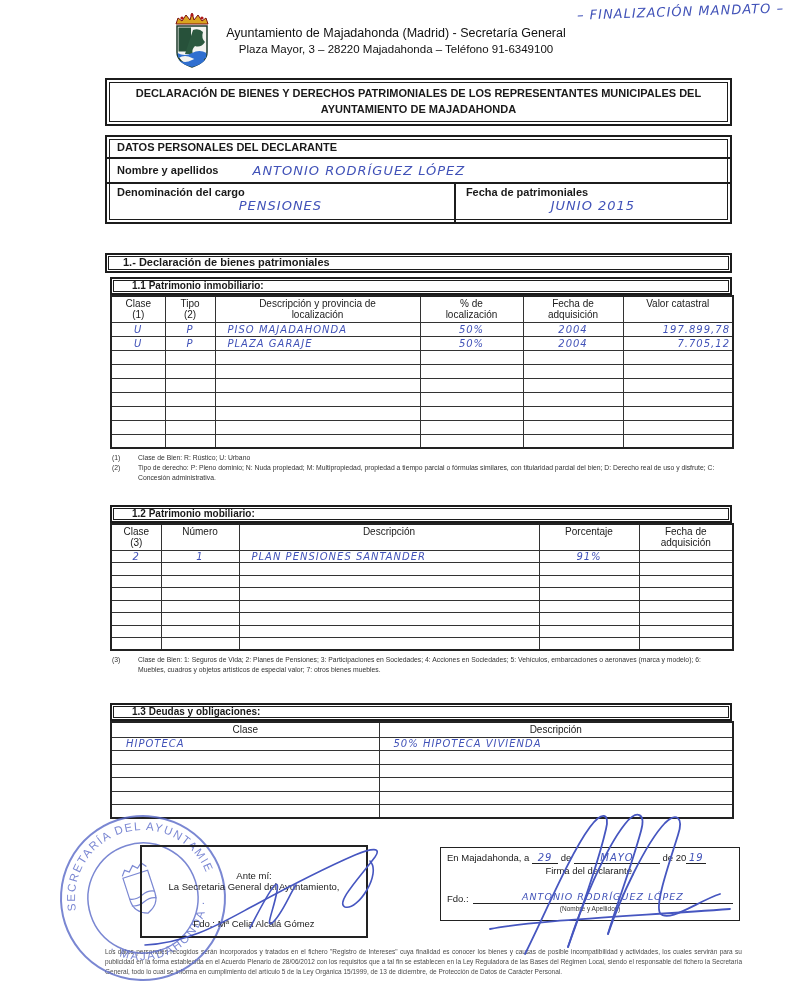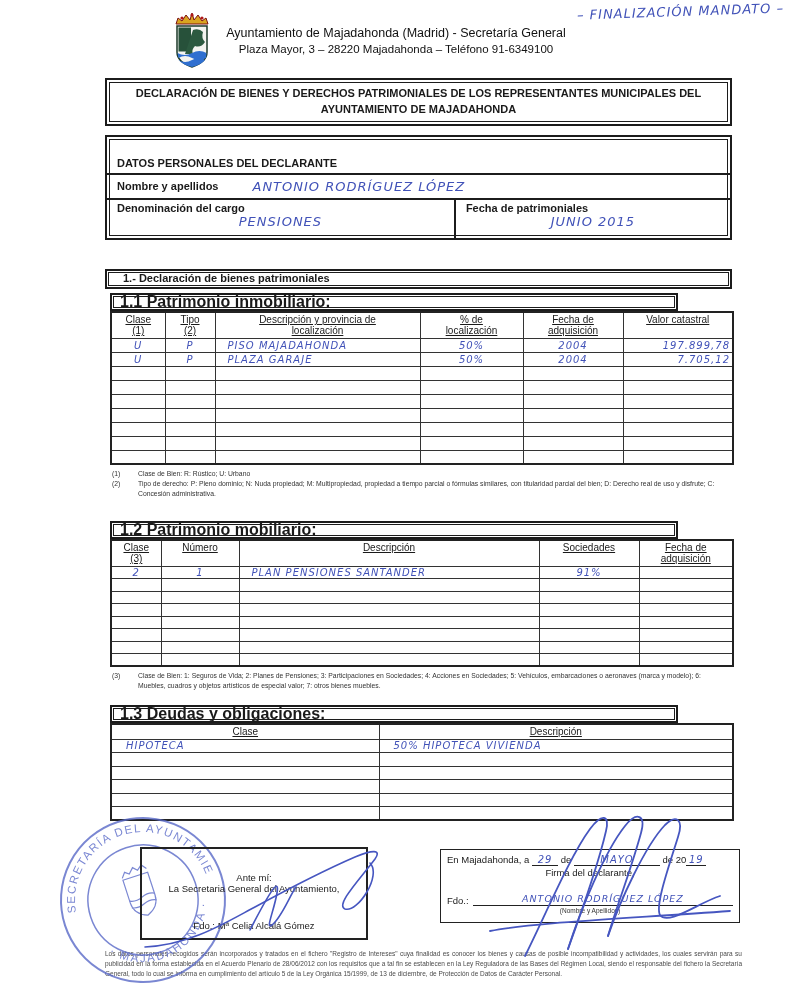--- a/index.html
+++ b/index.html
@@ -16,42 +16,42 @@
   .org{font-size:12.5px;color:#111;}
   .address{font-size:11.5px;color:#111;}
   .crest{position:absolute;left:166px;top:10px;}
 
   .dbl{border:2px solid #1c1c1c;outline:1px solid #1c1c1c;outline-offset:-5px;background:#fff;}
 
   .title-box{margin:22px auto 0 105px;width:627px;padding:6px 10px;text-align:center;
              font-weight:bold;font-size:11px;line-height:1.45;}
 
   .personal-box{margin:9px 0 0 105px;width:627px;}
-  .p-title{height:22px;line-height:20px;padding-left:10px;font-weight:bold;font-size:11px;border-bottom:2px solid #1c1c1c;margin-top:16px;}
+  .p-title{height:22px;line-height:20px;padding-left:10px;font-weight:bold;font-size:11px;border-bottom:2px solid #1c1c1c;}
   .p-name{height:25px;border-bottom:2px solid #1c1c1c;display:flex;align-items:center;}
   .p-name .lbl{font-weight:bold;font-size:11px;padding-left:10px;}
   .p-name .hw{margin-left:34px;font-size:13px;}
   .p-bottom{display:flex;height:38px;}
   .p-cell{padding:2px 10px;}
   .p-cell.left{width:56%;border-right:2px solid #1c1c1c;}
   .p-cell.right{width:44%;}
   .p-cell .lbl{font-weight:bold;font-size:11px;}
   .p-cell .hw{font-size:13px;text-align:center;margin-top:0px;}
 
   .sec-box{margin:29px 0 0 105px;width:627px;height:20px;line-height:15px;padding-left:16px;
            font-weight:bold;font-size:11px;outline-offset:-4px;}
-  .bar{margin:4px 0 0 110px;width:568px;height:18px;line-height:14px;padding-left:8px;
-       font-weight:bold;font-size:16px;outline-offset:-4px;}
+  .bar{margin:4px 0 0 110px;width:622px;height:18px;line-height:14px;padding-left:20px;
+       font-weight:bold;font-size:10px;outline-offset:-4px;}
   .bar.mt22{margin-top:22px;}
-  .bar.mt15{margin-top:14px;}
+  .bar.mt15{margin-top:28px;}
 
   table.tbl{margin-left:110px;width:622px;border-collapse:collapse;table-layout:fixed;
             border:2px solid #222;}
   table.tbl th{border:1px solid #333;font-weight:normal;font-size:10px;line-height:1.15;
-               white-space:pre-line;padding:1px 2px;vertical-align:top;text-decoration:underline;}
+               white-space:pre-line;padding:1px 2px;vertical-align:top;}
   table.tbl td{border:1px solid #333;height:14px;font-size:10px;text-align:center;padding:0 2px;overflow:hidden;}
   #t12 td{height:12.5px;}
   #t13 td{height:13.5px;}
   #t11 td:nth-child(3),#t12 td:nth-child(3){text-align:left;padding-left:12px;}
   #t11 td:nth-child(6){text-align:right;}
   #t13 td{text-align:left;padding-left:14px;}
 
   .fnote{margin:4px 0 0 112px;width:618px;font-size:6.8px;line-height:1.45;color:#333;}
   .fnote .row{display:flex;}
   .fnote .num{width:26px;flex:none;}
@@ -245,21 +245,21 @@
         <col style="width:300px">
         <col style="width:100px">
         <col style="width:94px">
       </colgroup>
   <thead>
         <tr>
           <th>Clase
 (3)</th>
           <th>Número</th>
           <th>Descripción</th>
-          <th>Sociedades</th>
+          <th>Porcentaje</th>
           <th>Fecha de
 adquisición</th>
         </tr>
       </thead>
       <tbody>
         <tr>
           <td class="hw">2</td>
           <td class="hw">1</td>
           <td class="hw">PLAN PENSIONES SANTANDER</td>
           <td class="hw">91%</td>

